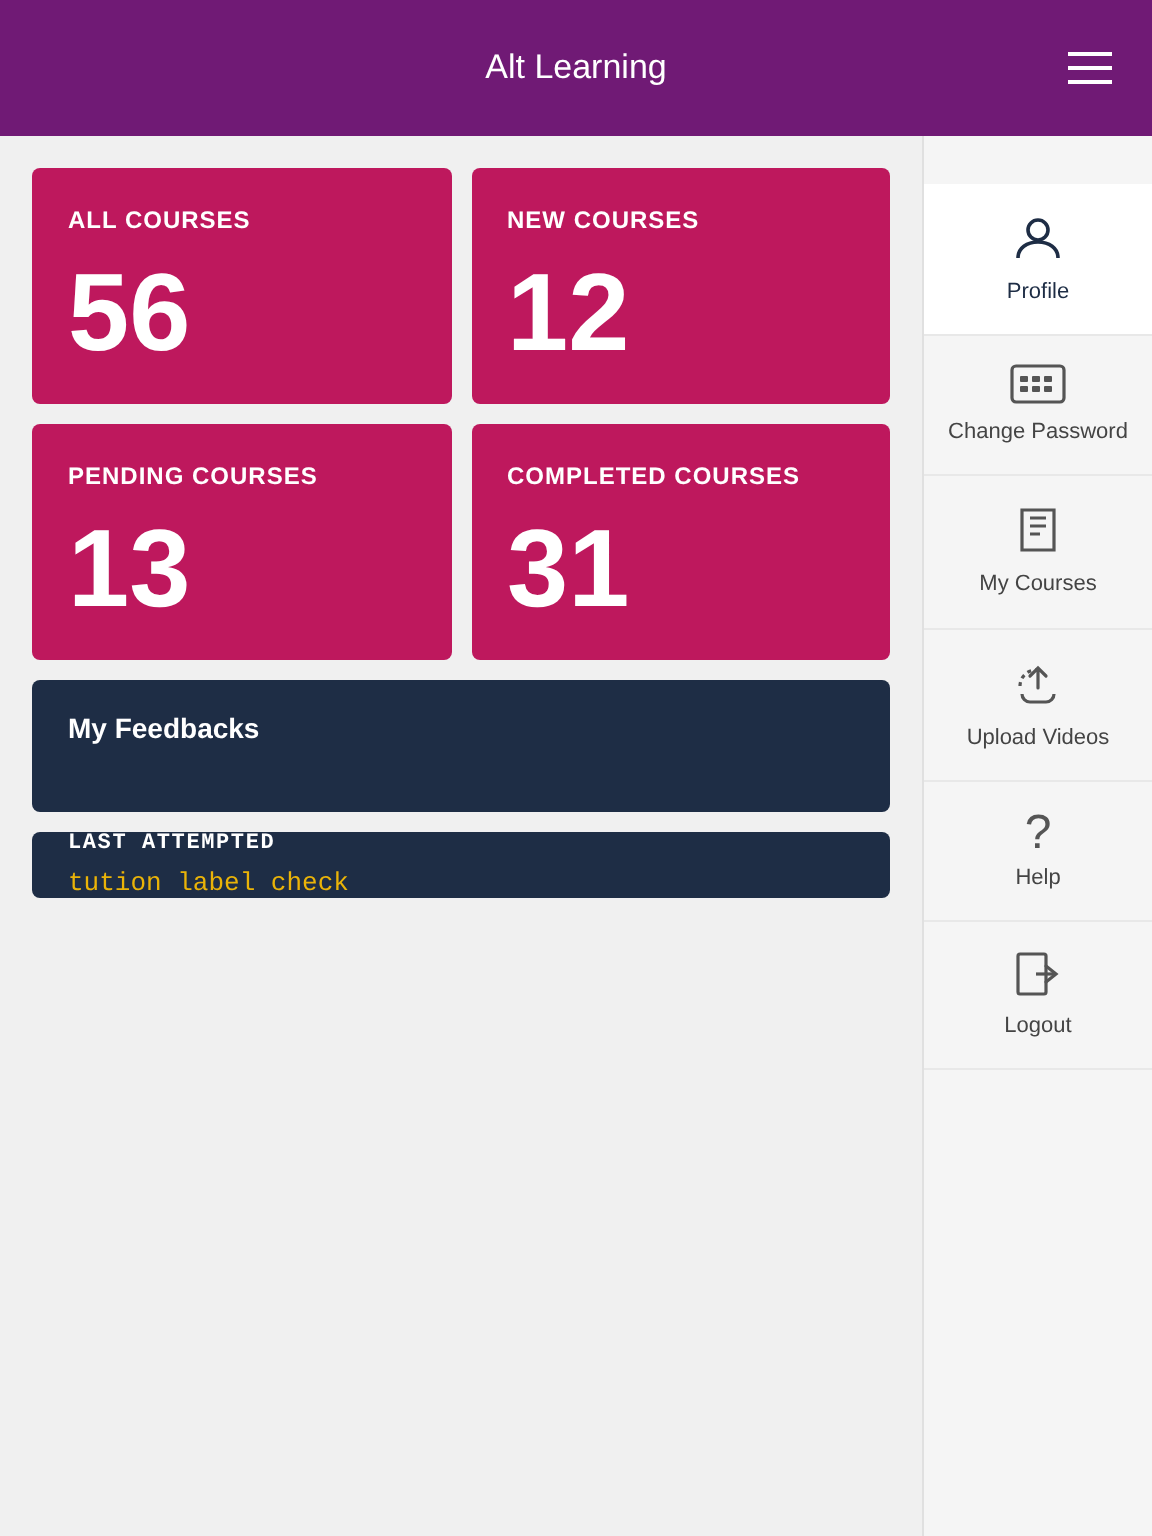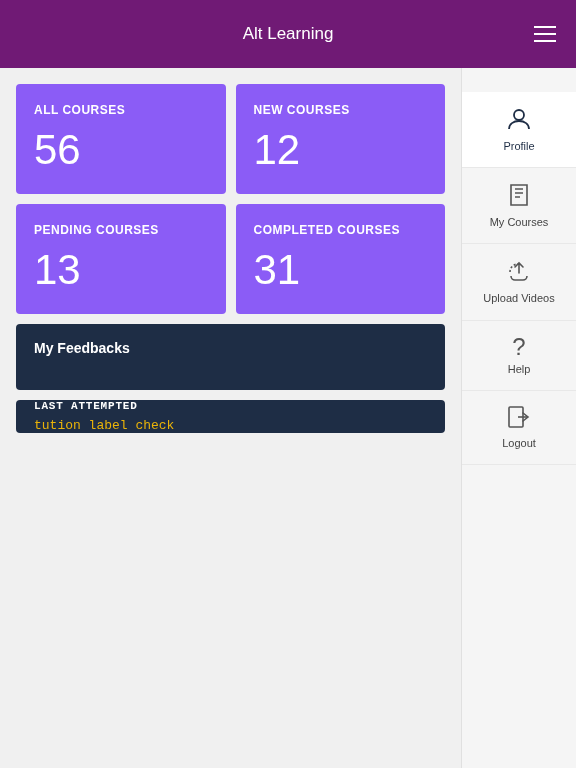--- a/index.html
+++ b/index.html
@@ -64,39 +64,39 @@
     }
 
     
     .stats-grid {
       display: grid;
       grid-template-columns: 1fr 1fr;
       gap: 10px;
     }
 
     .stat-card {
-      background: #8b5cf6;
+      background: #be185d;
       color: white;
       padding: 18px;
       border-radius: 4px;
       min-height: 110px;
       display: flex;
       flex-direction: column;
-      justify-content: flex-start;
+      justify-content: flex-end;
     }
     .stat-card-label {
       font-size: 12px;
       font-weight: 600;
       letter-spacing: 0.5px;
       text-transform: uppercase;
       line-height: 1.4;
     }
     .stat-card-value {
-      font-size: 42px;
-      font-weight: 400;
+      font-size: 55px;
+      font-weight: 700;
       line-height: 1;
       margin-top: 10px;
     }
 
     
     .info-card {
       background: #1e2d45;
       color: white;
       padding: 16px 18px;
       border-radius: 4px;
@@ -229,20 +229,34 @@
     <div class="sidebar-item active">
       <div class="sidebar-icon">
         <svg width="26" height="26" viewBox="0 0 26 26" fill="none" xmlns="http://www.w3.org/2000/svg">
           <circle cx="13" cy="9" r="5" stroke="#1e2d45" stroke-width="1.8" fill="none"></circle>
           <path d="M3 23c0-5 4.5-8 10-8s10 3 10 8" stroke="#1e2d45" stroke-width="1.8" fill="none"></path>
         </svg>
       </div>
       <div class="sidebar-label">Profile</div>
     </div>
 
+    <div class="sidebar-item">
+      <div class="sidebar-icon">
+        <svg width="28" height="20" viewBox="0 0 28 20" fill="none" xmlns="http://www.w3.org/2000/svg">
+          <rect x="1" y="1" width="26" height="18" rx="2" stroke="#555" stroke-width="1.6" fill="none"></rect>
+          <rect x="5" y="6" width="4" height="3" rx="0.5" fill="#555"></rect>
+          <rect x="11" y="6" width="4" height="3" rx="0.5" fill="#555"></rect>
+          <rect x="17" y="6" width="4" height="3" rx="0.5" fill="#555"></rect>
+          <rect x="5" y="11" width="4" height="3" rx="0.5" fill="#555"></rect>
+          <rect x="11" y="11" width="4" height="3" rx="0.5" fill="#555"></rect>
+          <rect x="17" y="11" width="4" height="3" rx="0.5" fill="#555"></rect>
+        </svg>
+      </div>
+      <div class="sidebar-label">Change Password</div>
+    </div>
 
     <div class="sidebar-item">
       <div class="sidebar-icon">
         <svg width="26" height="26" viewBox="0 0 26 26" fill="none" xmlns="http://www.w3.org/2000/svg">
           <path d="M5 3h16v20H5z" stroke="#555" stroke-width="1.6" fill="none"></path>
           <path d="M9 7h8M9 11h8M9 15h5" stroke="#555" stroke-width="1.4"></path>
         </svg>
       </div>
       <div class="sidebar-label">My Courses</div>
     </div>

